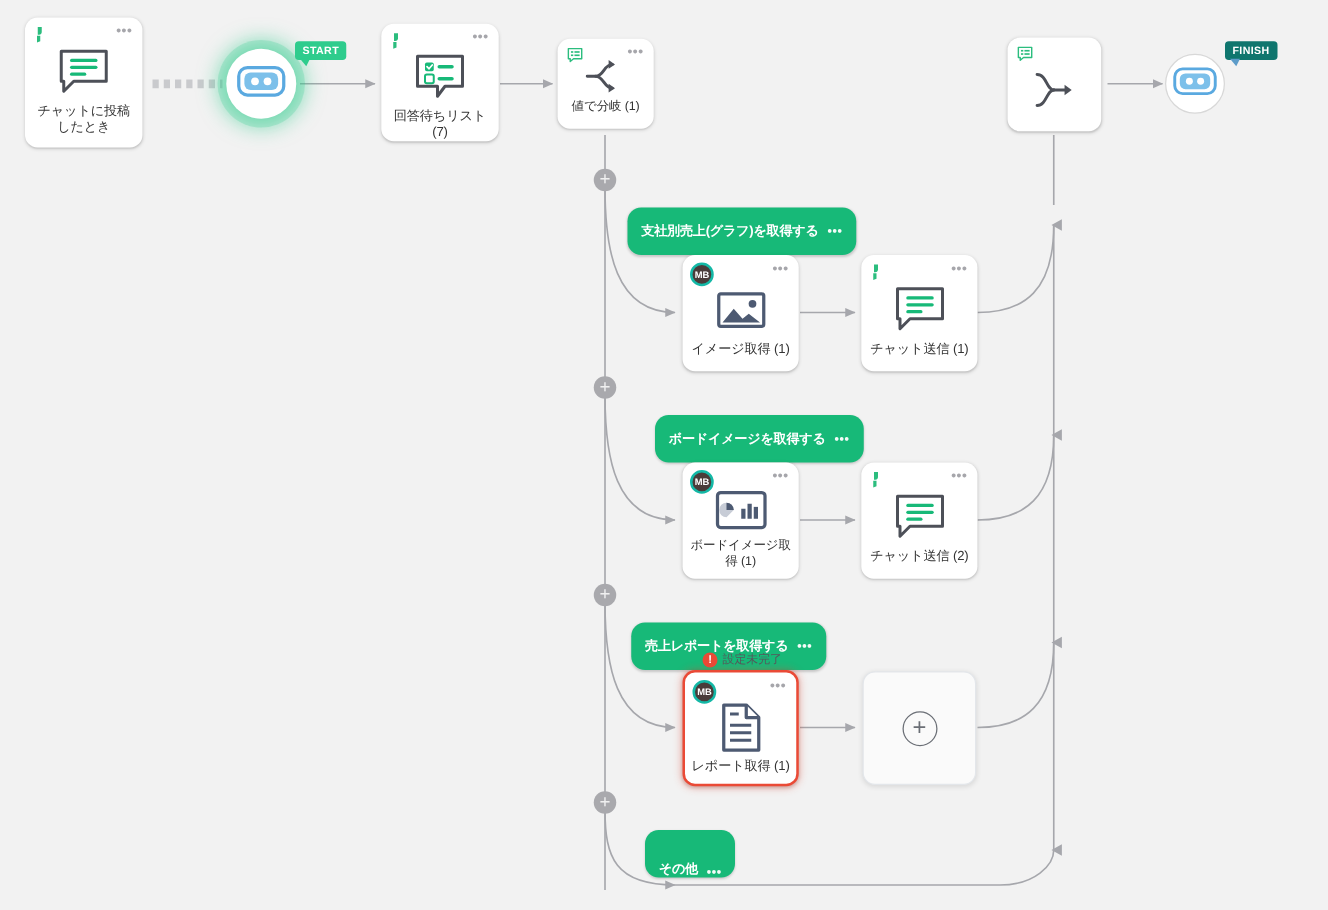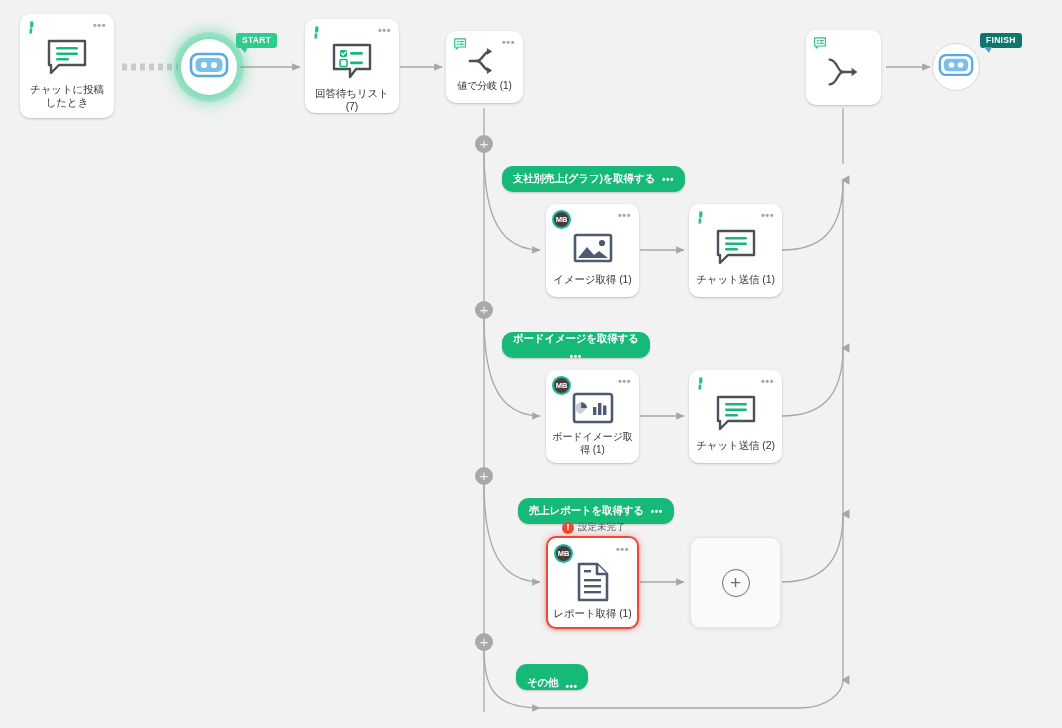--- a/index.html
+++ b/index.html
@@ -69,21 +69,21 @@
   .badge:after {
     content: ""; position: absolute; left: 4px; bottom: -5px;
     border-left: 5px solid transparent; border-right: 3px solid transparent;
     border-top: 6px solid currentColor;
   }
   .badge.start:after { color: #2ecc8d; }
   .badge.finish:after { color: #5d9cc9; }
 
   
   .pill {
-    position: absolute; height: 26px; border-radius: 11px;
+    position: absolute; height: 38px; border-radius: 11px;
     background: #17b978; color: #fff;
     display: flex; align-items: center; gap: 7px;
     padding: 0 11px; font-size: 10.5px; font-weight: 700;
     box-shadow: 0 1px 2px rgba(0,0,0,.18);
     white-space: nowrap; letter-spacing: -.2px;
   }
   .pill .pdots { font-size: 10px; letter-spacing: .5px; opacity: .95; line-height: 7px; }
 
   
   .errlab {
@@ -249,25 +249,25 @@
 
   <div class="plus-rail" style="left:475px; top:135px;">+</div>
   <div class="plus-rail" style="left:475px; top:301px;">+</div>
   <div class="plus-rail" style="left:475px; top:467px;">+</div>
   <div class="plus-rail" style="left:475px; top:633px;">+</div>
 
   <div class="pill" style="left:502px; top:166px;">
     <span>支社別売上(グラフ)を取得する</span>
     <span class="pdots">•••</span>
   </div>
-  <div class="pill" style="left:502px; top:332px;flex-direction:column;">
+  <div class="pill" style="left:524px; top:332px;">
     <span>ボードイメージを取得する</span>
     <span class="pdots">•••</span>
   </div>
-  <div class="pill" style="left:518px; top:498px;justify-content:center;">
+  <div class="pill" style="left:505px; top:498px;justify-content:center;">
     <span>売上レポートを取得する</span>
     <span class="pdots">•••</span>
   </div>
   <div class="errlab" style="left:562px; top:521px;">
     <span class="bang">!</span>
     <span>設定未完了</span>
   </div>
   <div class="pill" style="left:516px; top:664px;align-items:flex-end;">
     <span>その他</span>
     <span class="pdots">•••</span>

